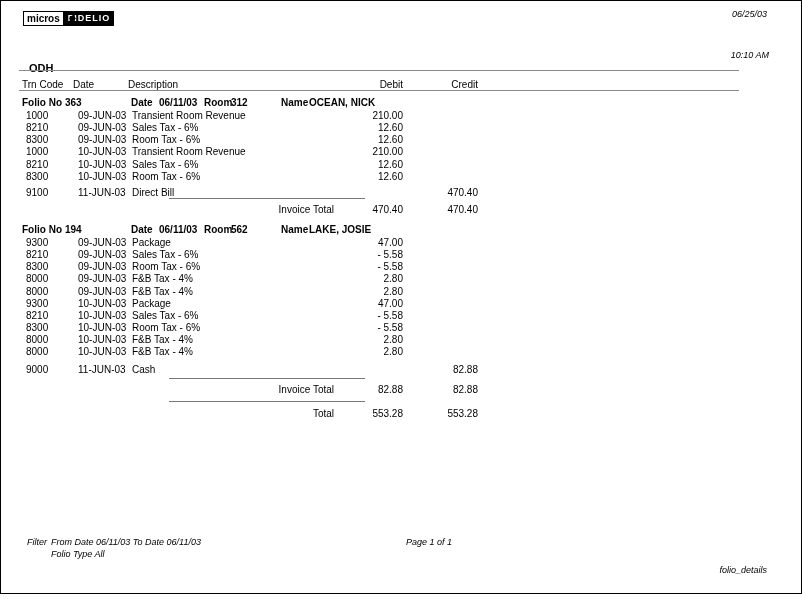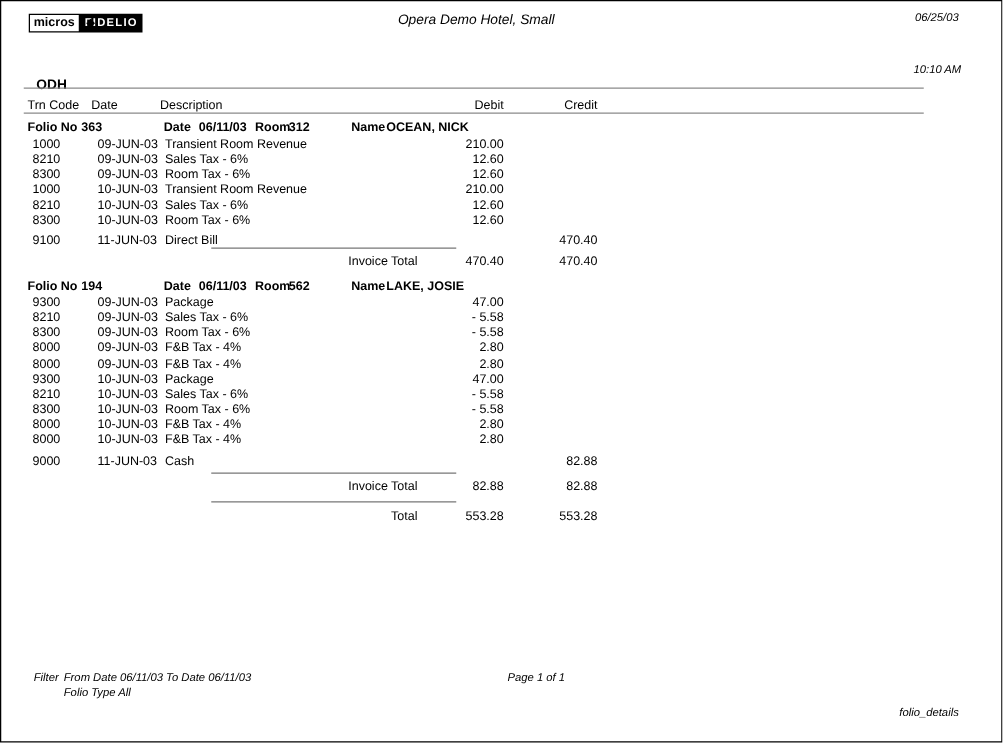--- a/index.html
+++ b/index.html
@@ -41,21 +41,20 @@
 
 <div class="page">
 
   <div class="logo">
     <span class="logo-micros">micros</span>
     <span class="logo-fidelio">FIDELIO</span>
     <span class="logo-diamond"></span>
   </div>
   <div class="abs b sz11" style="left:28px;top:30px;">ODH</div>
 
-  <div class="center-text it sz11" style="top:9px;">Opera Demo Hotel, Small</div>
   <div class="abs it sz9" style="right:34px;top:8px;">06/25/03</div>
   <div class="abs it sz9" style="right:32px;top:49px;">10:10 AM</div>
 
   <div class="rule" style="left:18px;top:69px;width:720px;"></div>
   <div class="row" style="top:78px;">
     <span class="h-trn">Trn Code</span>
     <span class="h-date">Date</span>
     <span class="h-desc">Description</span>
     <span class="c-debit">Debit</span>
     <span class="c-credit">Credit</span>

